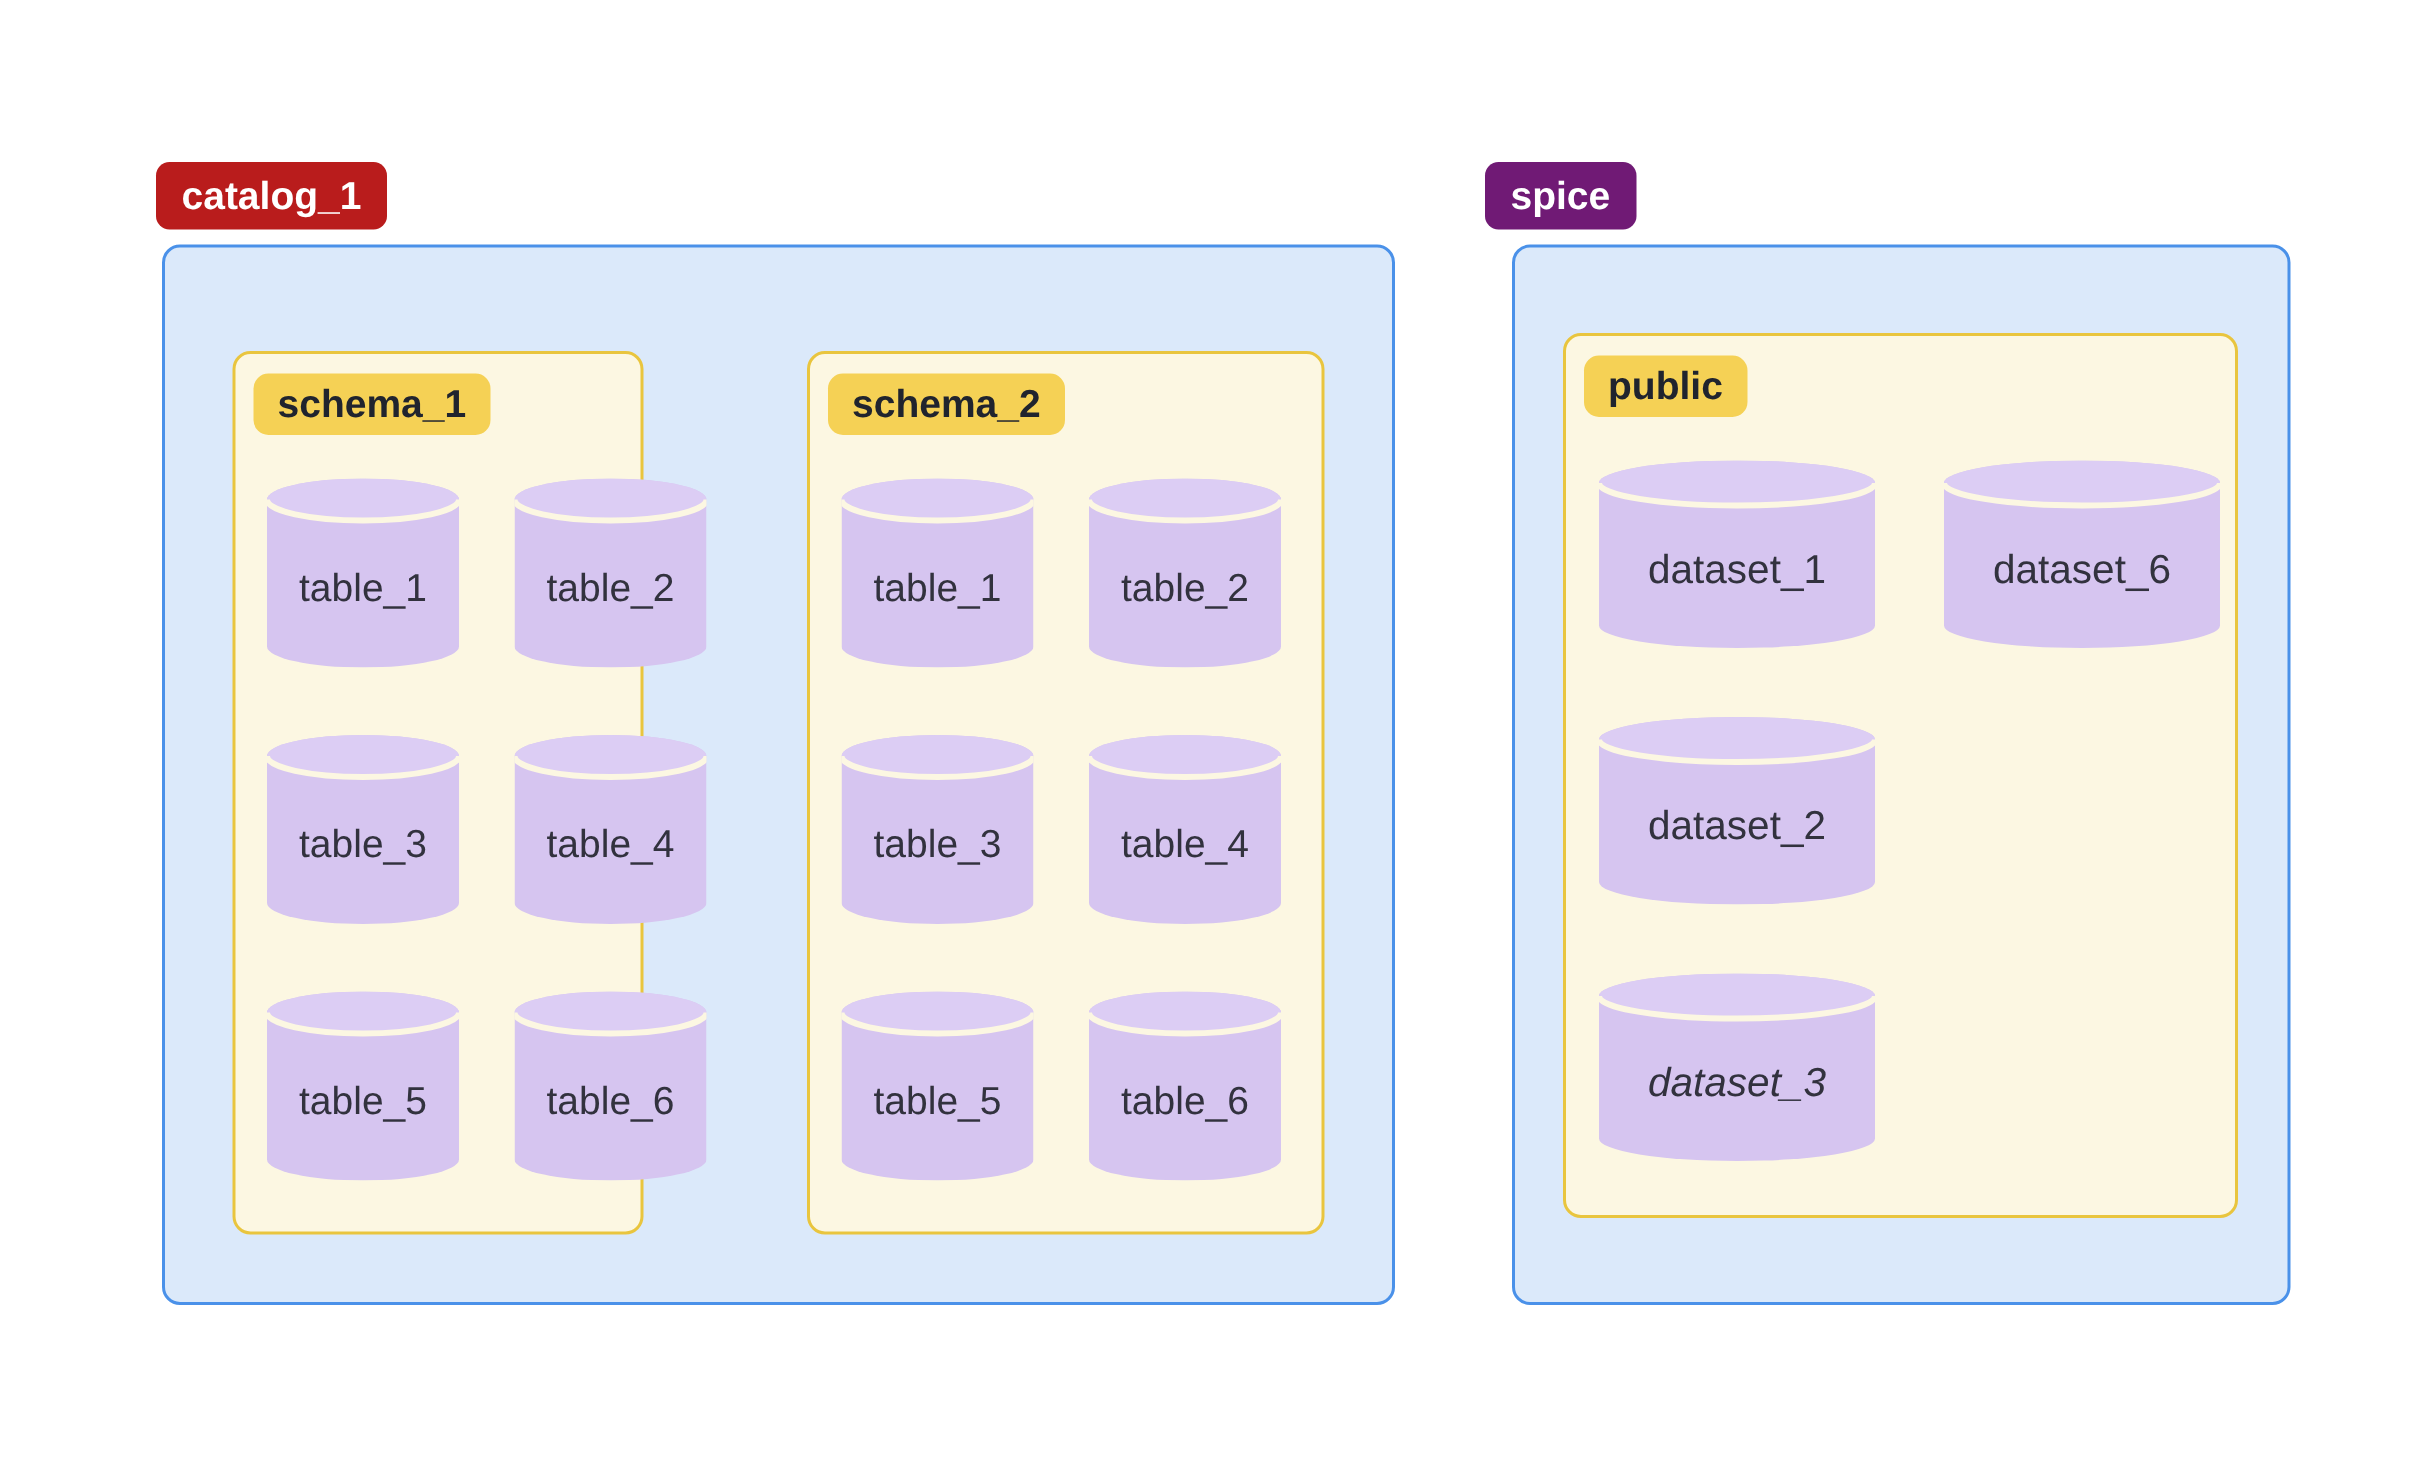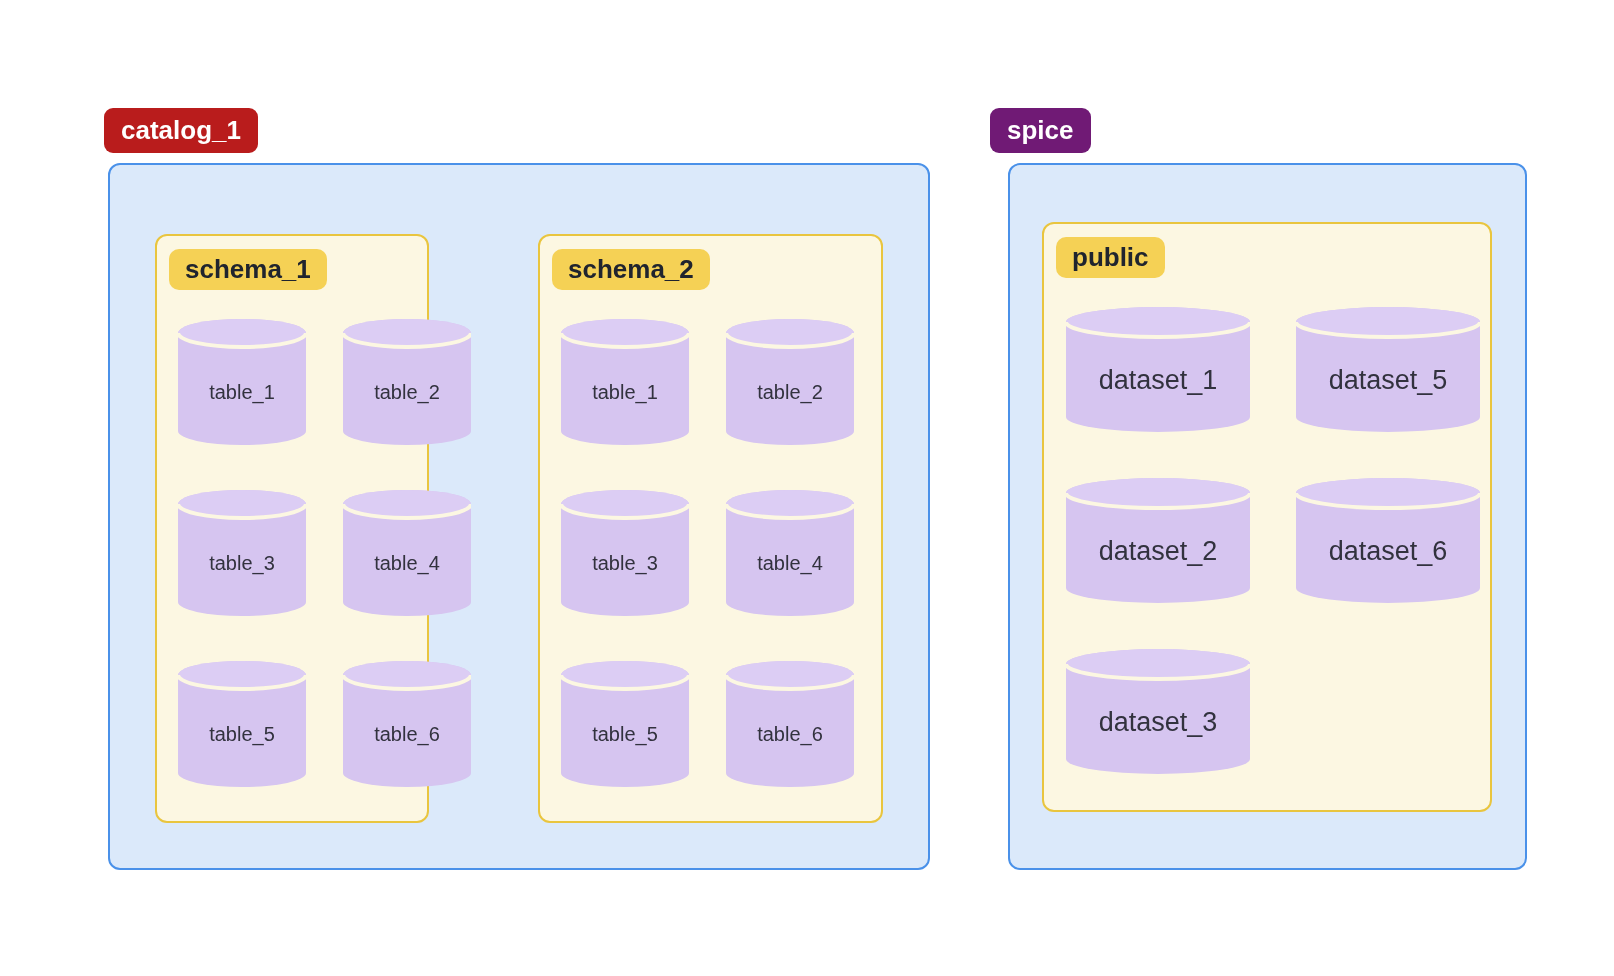--- a/index.html
+++ b/index.html
@@ -77,21 +77,21 @@
   }
 
   .cylinder { position: relative; }
   .cylinder svg { display: block; }
   .cyl-label {
     position: absolute;
     left: 50%; top: 58%;
     transform: translate(-50%, -50%);
     white-space: nowrap;
   }
-  .narrow .cyl-label { font-size: 20px; }
+  .narrow .cyl-label { font-size: 26px; }
   .wide .cyl-label { font-size: 27px; }
 </style>
 </head>
 <body>
 
 <div id="diagram">
     <div class="catalog-group g0">
       <div class="badge badge-blue" style="background: #b91c1c; color: rgb(255, 255, 255);">catalog_1</div>
       <div class="catalog-box" style="background: rgb(219, 233, 250); border-color: rgb(74, 145, 233);">
         <div class="schema-box s0" style="background: rgb(252, 247, 226); border-color: rgb(233, 197, 62);">
@@ -223,29 +223,21 @@
                 <path d="M0,15 A92,15 0 0 0 184,15" fill="none" stroke="#fcf7e2" stroke-width="4"></path>
               </svg>
               <span class="cyl-label" style="color: rgb(50, 50, 62);">dataset_2</span>
             </div>
             <div class="cylinder">
               <svg viewBox="0 0 184 125" width="184" height="125">
                 <path d="M0,15 V110 A92,15 0 0 0 184,110 V15 A92,15 0 0 0 0,15 Z" fill="#d6c5f0"></path>
                 <ellipse cx="92" cy="15" rx="92" ry="15" fill="#dccdf4"></ellipse>
                 <path d="M0,15 A92,15 0 0 0 184,15" fill="none" stroke="#fcf7e2" stroke-width="4"></path>
               </svg>
-              <span class="cyl-label" style="color: rgb(50, 50, 62);">dataset_3</span>
-            </div>
-            <div class="cylinder">
-              <svg viewBox="0 0 184 125" width="184" height="125">
-                <path d="M0,15 V110 A92,15 0 0 0 184,110 V15 A92,15 0 0 0 0,15 Z" fill="#d6c5f0"></path>
-                <ellipse cx="92" cy="15" rx="92" ry="15" fill="#dccdf4"></ellipse>
-                <path d="M0,15 A92,15 0 0 0 184,15" fill="none" stroke="#fcf7e2" stroke-width="4"></path>
-              </svg>
-              <span class="cyl-label" style="color: rgb(50, 50, 62);">dataset_5</span>
+              <span class="cyl-label" style="color: rgb(50, 50, 62); font-style: italic;">dataset_3</span>
             </div>
             <div class="cylinder">
               <svg viewBox="0 0 184 125" width="184" height="125">
                 <path d="M0,15 V110 A92,15 0 0 0 184,110 V15 A92,15 0 0 0 0,15 Z" fill="#d6c5f0"></path>
                 <ellipse cx="92" cy="15" rx="92" ry="15" fill="#dccdf4"></ellipse>
                 <path d="M0,15 A92,15 0 0 0 184,15" fill="none" stroke="#fcf7e2" stroke-width="4"></path>
               </svg>
               <span class="cyl-label" style="color: rgb(50, 50, 62);">dataset_6</span>
             </div>
           </div>

